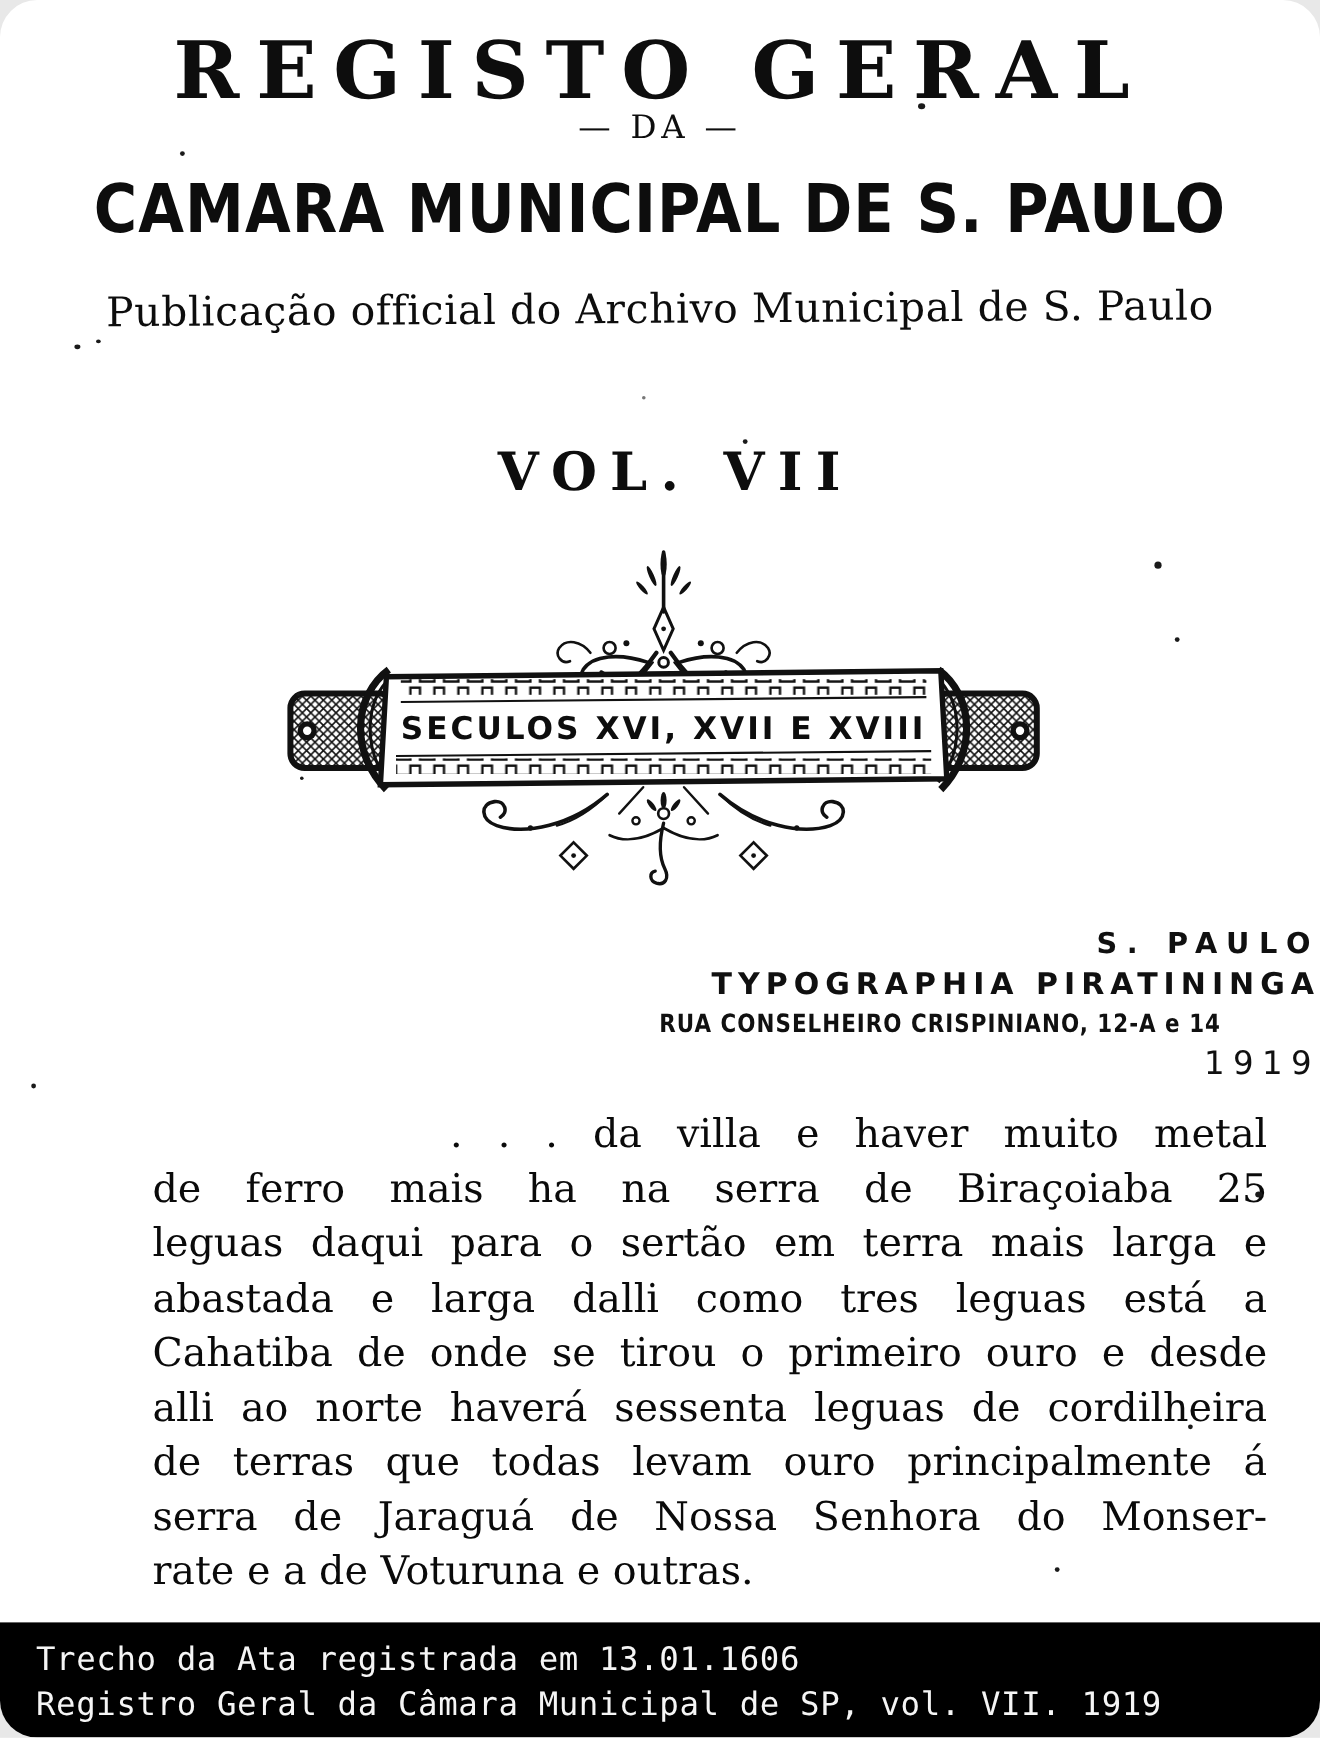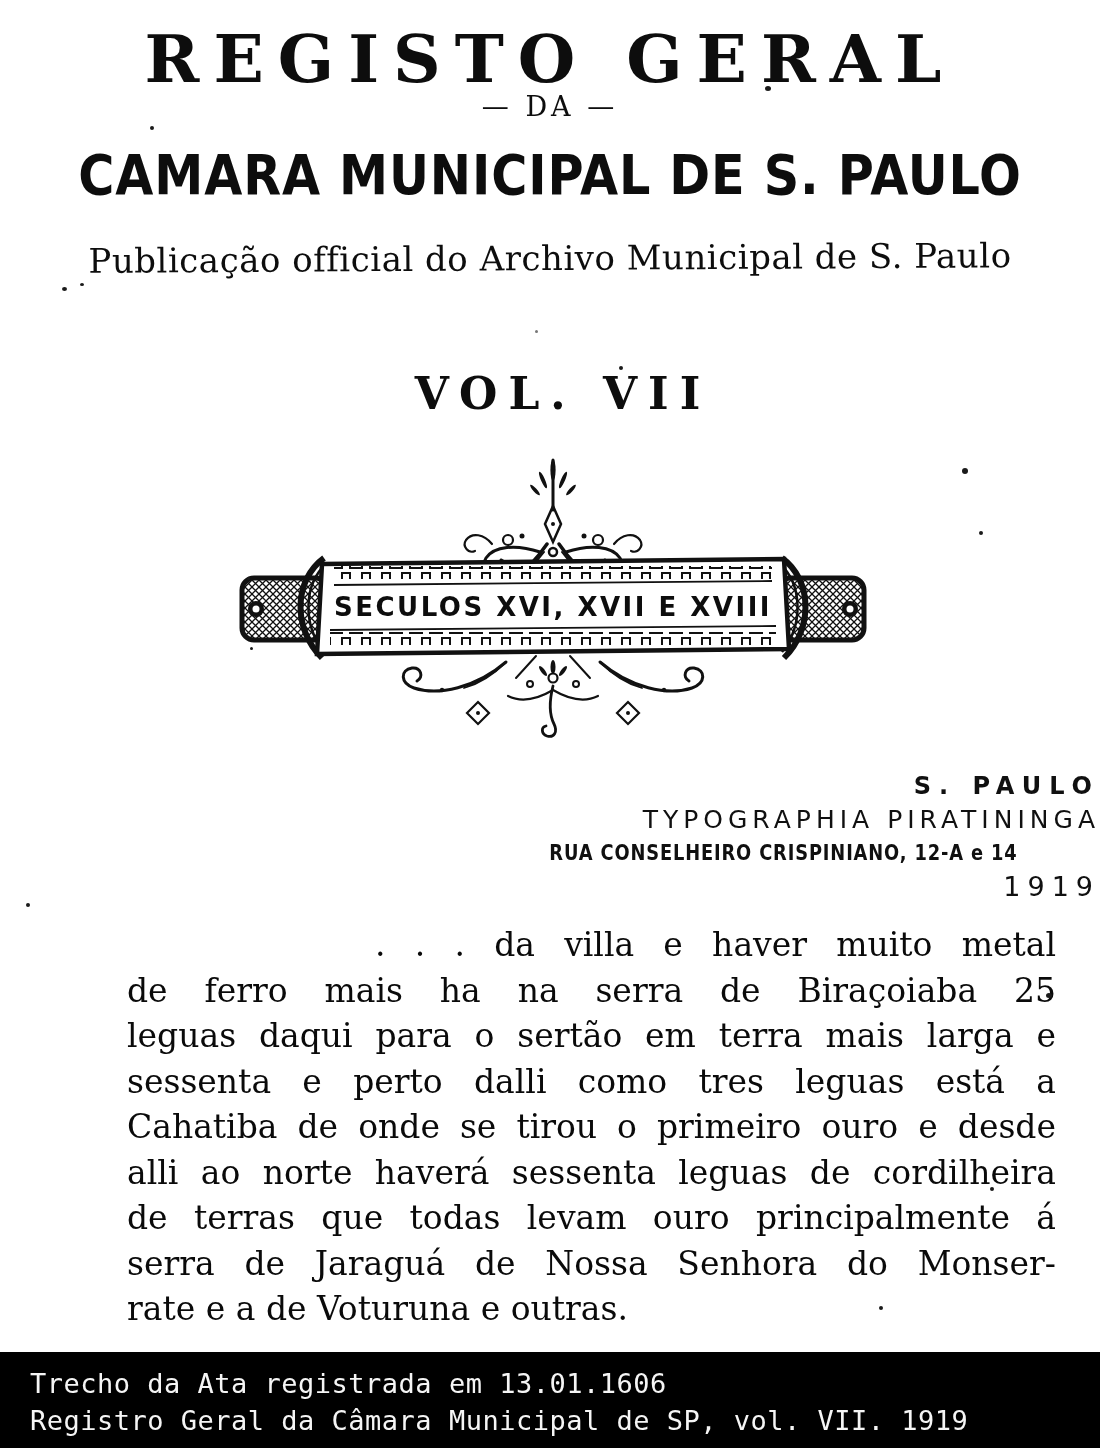--- a/index.html
+++ b/index.html
@@ -3,20 +3,21 @@
 <meta charset="utf-8">
 <style>
   html,body{margin:0;padding:0;background:#e8e8e8;}
   .page{
     position:relative;
     width:1100px;height:1448px;
     background:#ffffff;
     overflow:hidden;
     font-family:"DejaVu Serif", serif;
     color:#0d0d0d;
+    border-radius:31px;
   }
   
   .title-main{
     position:absolute;top:20px;left:0;width:100%;
     text-align:center;
     font-family:"DejaVu Serif", serif;
     font-weight:bold;
     font-size:66px;
     letter-spacing:14px;
     white-space:nowrap;
@@ -66,21 +67,21 @@
     letter-spacing:2.5px;
   }
   
   .imprint{
     position:absolute;top:772px;left:0;width:100%;
     text-align:right;
     font-family:"DejaVu Sans", sans-serif;
     color:#101010;
   }
   .imprint-city{font-weight:bold;font-size:24px;letter-spacing:8px;margin-bottom:5px;}
-  .imprint-printer{font-weight:normal;font-size:25px;letter-spacing:5px;margin-bottom:7px;padding-left:29px;}
+  .imprint-printer{font-weight:bold;font-size:25px;letter-spacing:5px;margin-bottom:7px;padding-left:29px;}
   .imprint-address{
     font-weight:bold;font-size:21px;letter-spacing:1px;
     transform:scaleX(0.85);transform-origin:50% 50%;
     margin-bottom:6px;white-space:nowrap;
   }
   .imprint-year{font-size:27px;letter-spacing:7px;font-weight:400;}
   
   .body-text{
     position:absolute;top:922px;left:0;right:0;
     padding:0 44px 0 127px;
@@ -204,21 +205,21 @@
     <div class="imprint-city">S. PAULO</div>
     <div class="imprint-printer">TYPOGRAPHIA PIRATININGA</div>
     <div class="imprint-address">RUA CONSELHEIRO CRISPINIANO, 12-A e 14</div>
     <div class="imprint-year">1919</div>
   </div>
 
   <div class="body-text">
     <div class="bline first">. . .  da  villa  e  haver  muito  metal</div>
     <div class="bline">de ferro mais ha na serra de Biraçoiaba 25</div>
     <div class="bline">leguas daqui para o sertão em terra mais larga e</div>
-    <div class="bline">sessenta e perto dalli como tres leguas está a</div>
+    <div class="bline">abastada e larga dalli como tres leguas está a</div>
     <div class="bline">Cahatiba de onde se tirou o primeiro ouro e desde</div>
     <div class="bline">alli ao norte haverá sessenta leguas de cordilheira</div>
     <div class="bline">de terras que todas levam ouro principalmente á</div>
     <div class="bline">serra de Jaraguá de Nossa Senhora do Monser-</div>
     <div class="bline last">rate e a de Voturuna e outras.</div>
   </div>
 
   <div class="caption-bar">
     <div>Trecho da Ata registrada em 13.01.1606</div>
     <div>Registro Geral da Câmara Municipal de SP, vol. VII. 1919</div>

